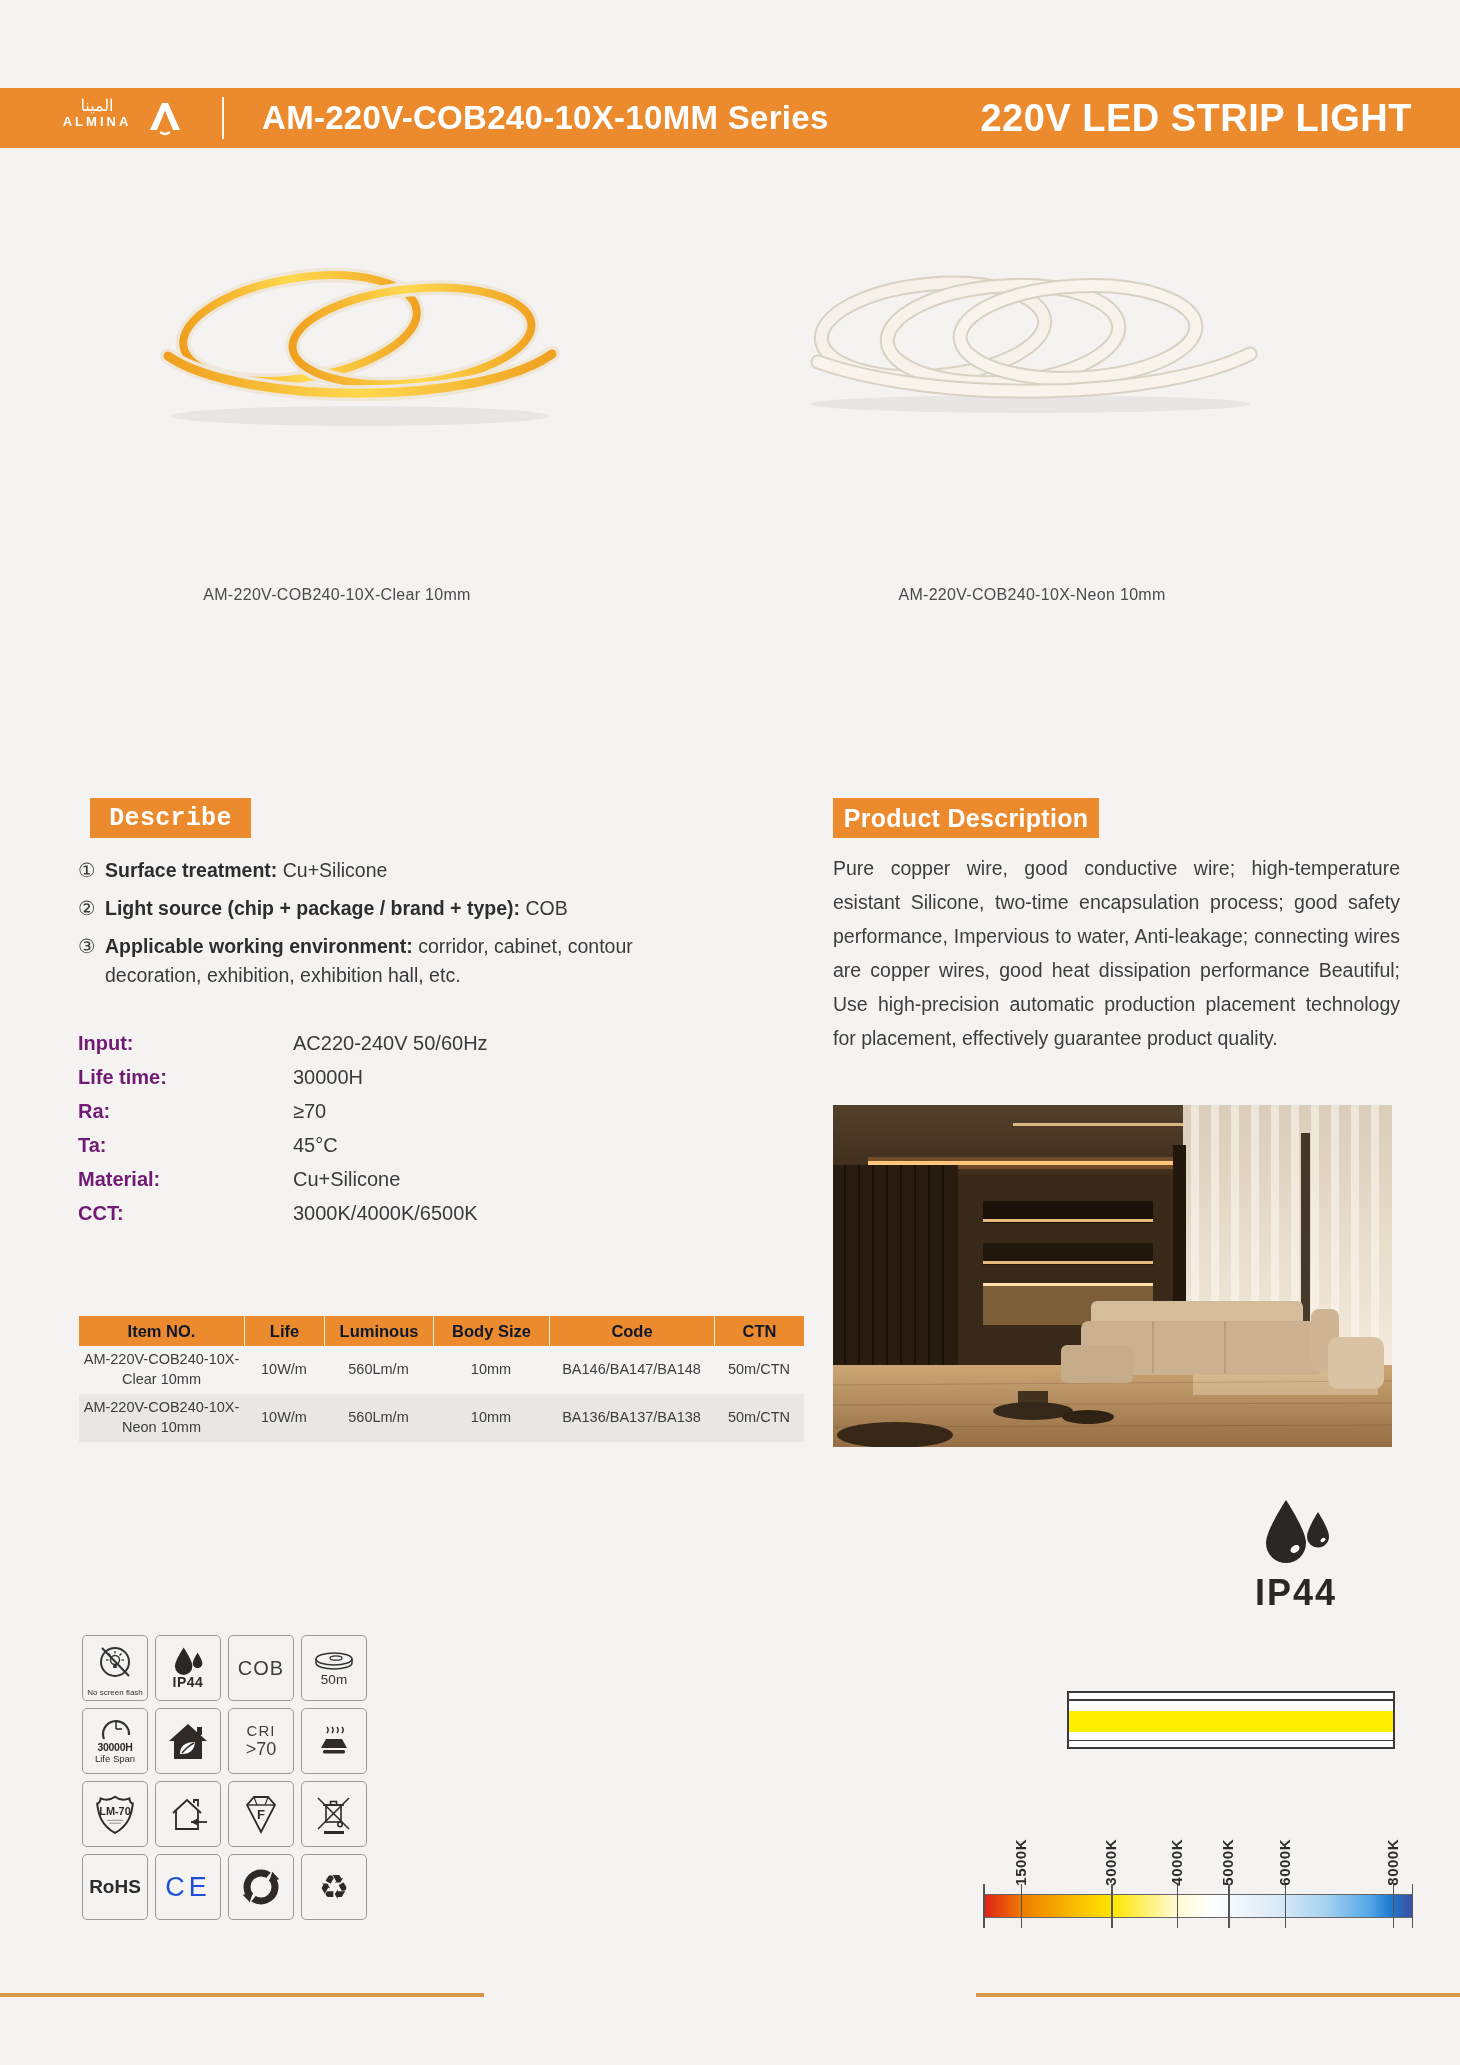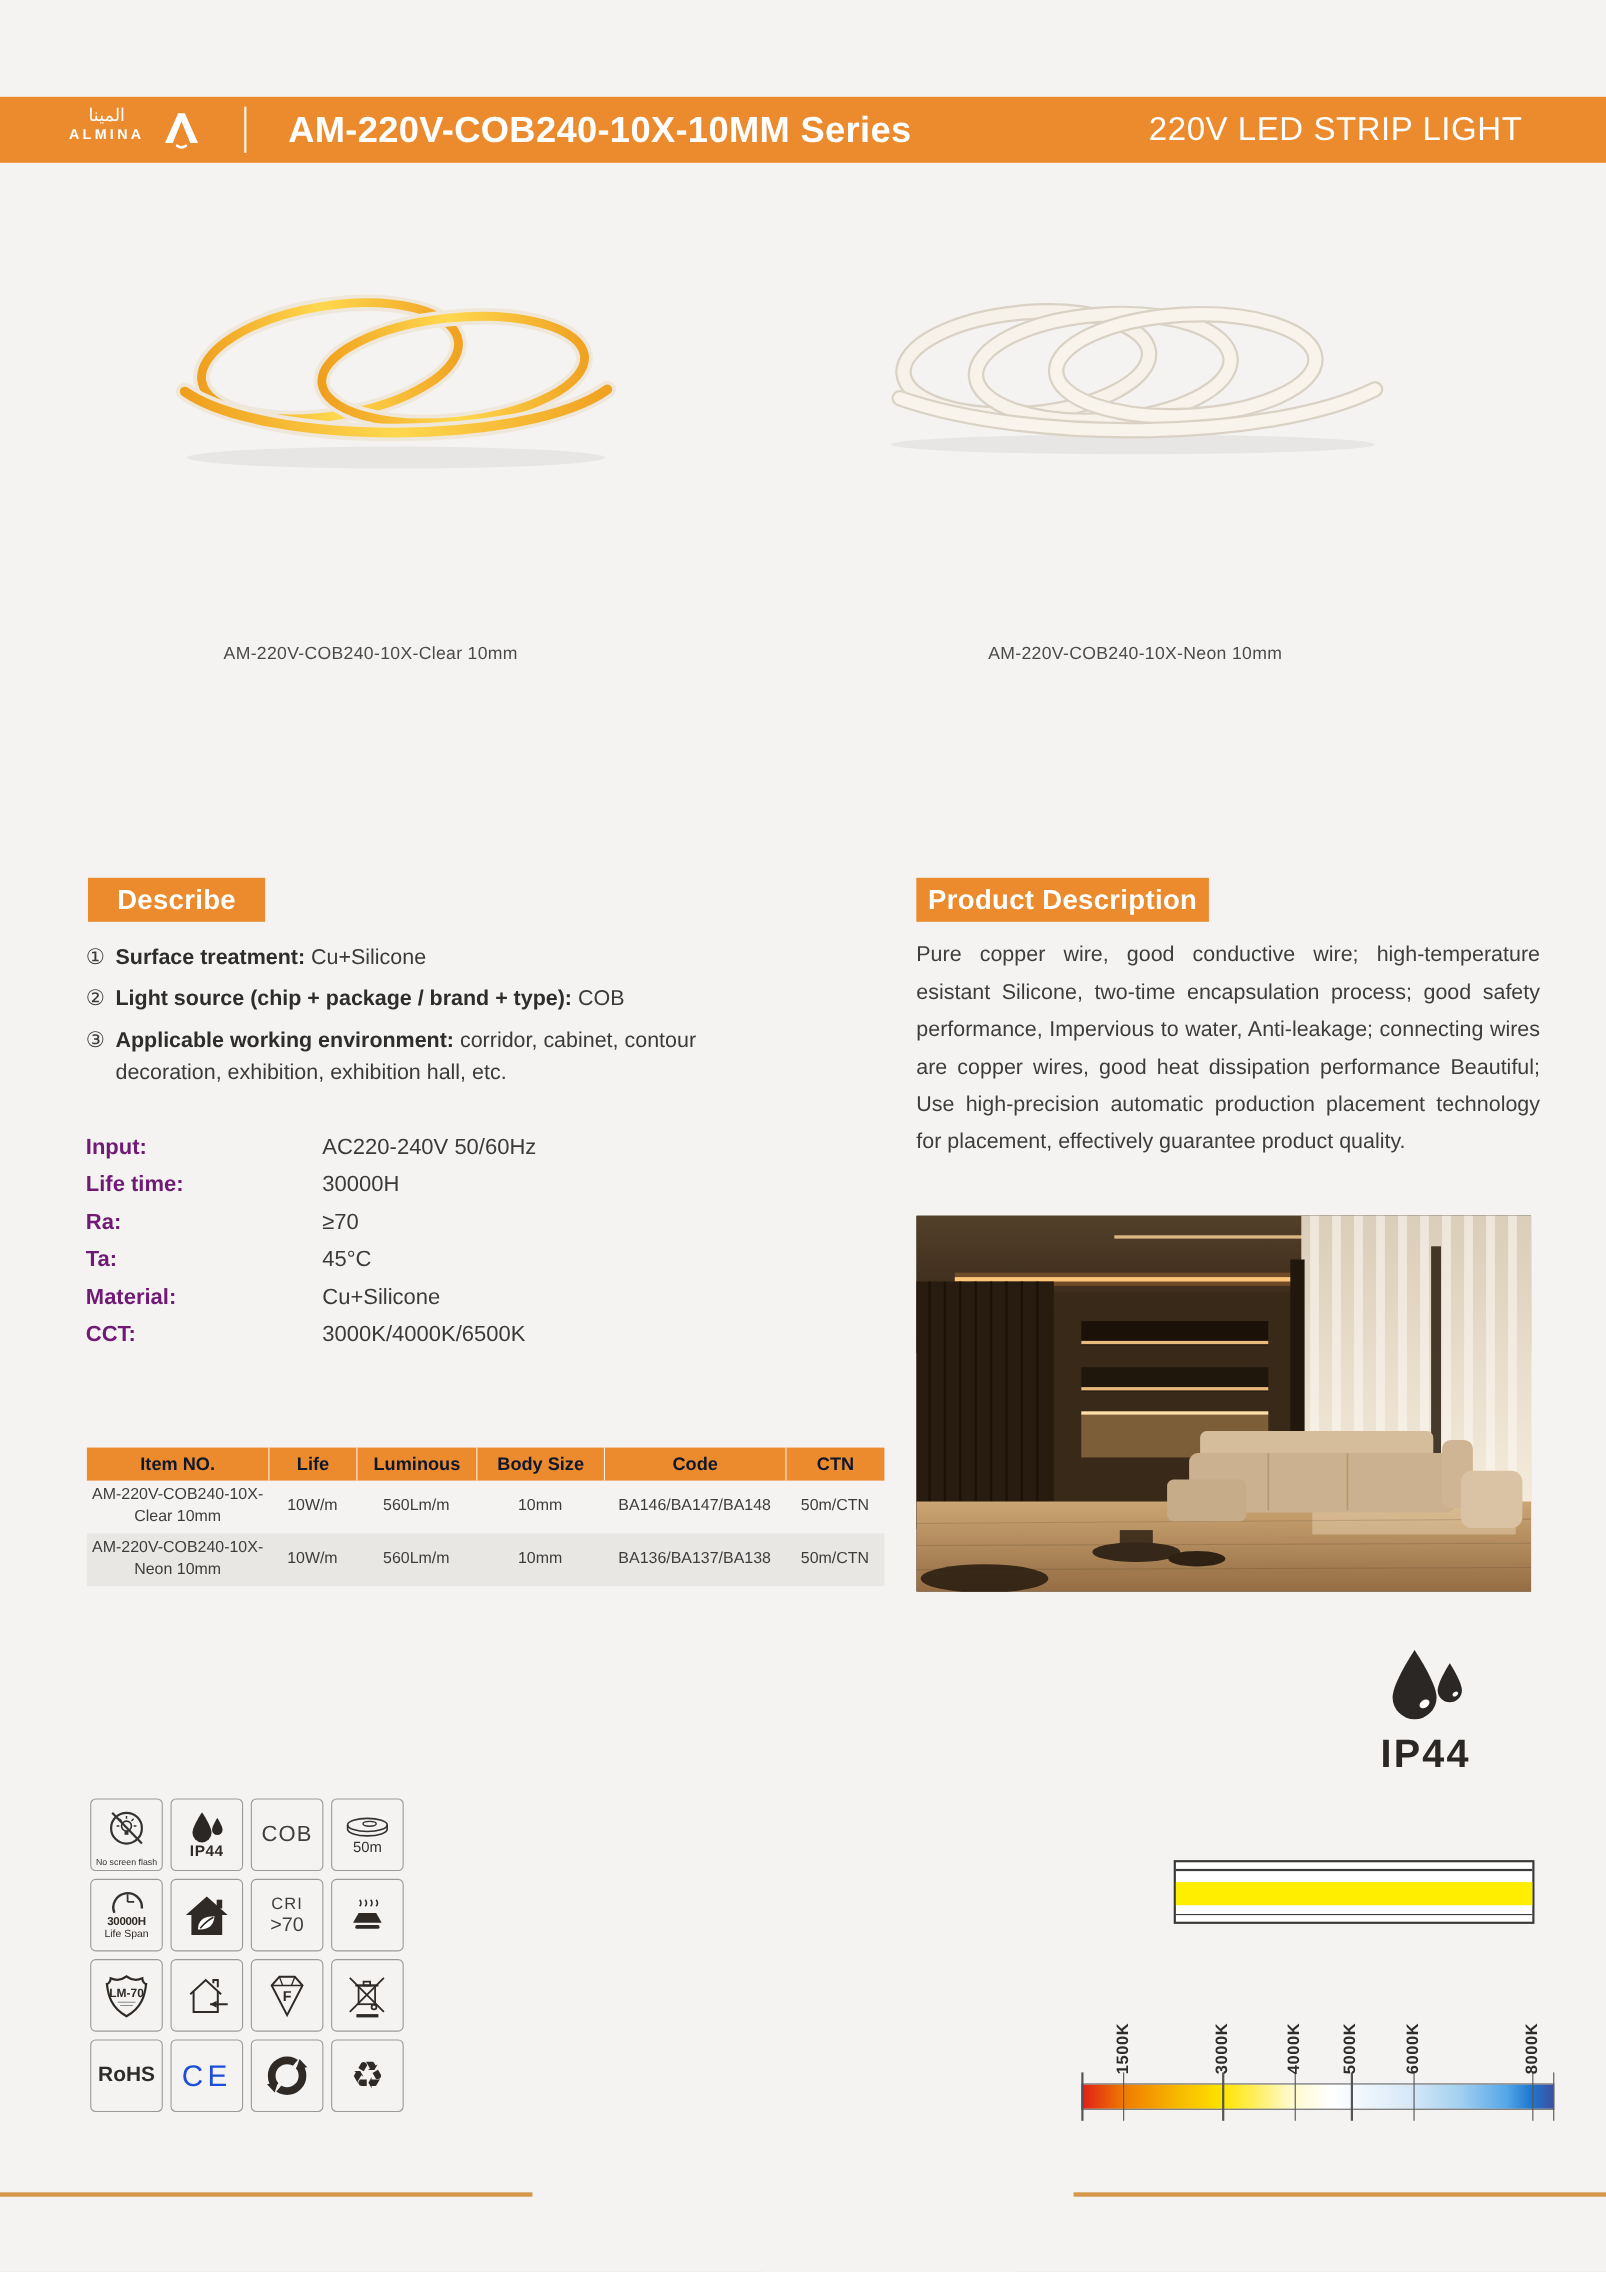--- a/index.html
+++ b/index.html
@@ -10,31 +10,31 @@
     font-family:"Liberation Sans",sans-serif;color:#3a3a3a;
   }
   
   .header-bar{position:absolute;left:0;top:88px;width:1460px;height:60px;background:#EC8A2E;color:#fff;}
   .logo-block{position:absolute;left:55px;top:9px;width:84px;text-align:center;line-height:1.1;}
   .logo-ar{font-size:16px;}
   .logo-latin{font-size:13px;font-weight:bold;letter-spacing:3px;}
   .logo-mark{position:absolute;left:146px;top:11px;}
   .header-divider{position:absolute;left:222px;top:9px;width:2px;height:42px;background:rgba(255,255,255,.9);}
   .series-title{position:absolute;left:262px;top:50%;transform:translateY(-50%);font-size:33px;font-weight:bold;letter-spacing:.3px;white-space:nowrap;}
-  .product-type{position:absolute;right:76px;top:50%;transform:translateY(-50%);font-size:30px;font-weight:normal;letter-spacing:.5px;white-space:nowrap;}
+  .product-type{position:absolute;right:48px;top:50%;transform:translateY(-50%);font-size:38px;font-weight:bold;letter-spacing:.5px;white-space:nowrap;}
   
   .photo-clear{position:absolute;left:150px;top:238px;width:420px;height:195px;}
   .photo-neon{position:absolute;left:788px;top:262px;width:484px;height:155px;}
   .caption{position:absolute;top:586px;font-size:16px;color:#4b4b4b;text-align:center;letter-spacing:.3px;}
   .caption-clear{left:107px;width:460px;}
   .caption-neon{left:802px;width:460px;}
   
   .badge{position:absolute;height:40px;background:#EC8A2E;color:#fff;font-size:25px;font-weight:bold;
          display:flex;align-items:center;justify-content:center;letter-spacing:.3px;}
-  .badge-describe{left:80px;top:798px;width:161px;}
+  .badge-describe{left:90px;top:798px;width:161px;font-family:Liberation Mono, monospace;}
   .badge-pd{left:833px;top:798px;width:266px;}
   
   .desc-items{position:absolute;left:78px;top:856px;width:575px;font-size:19.5px;}
   .desc-item{display:flex;margin-bottom:9px;line-height:29px;}
   .desc-item .num{width:27px;flex:none;}
   .desc-item .lbl{font-weight:bold;color:#2d2d2d;}
   .spec-list{position:absolute;left:78px;top:1026px;width:560px;}
   .spec-row{display:flex;align-items:center;height:34px;font-size:20px;}
   .spec-label{width:215px;font-weight:bold;color:#701a75;flex:none;}
   .spec-value{color:#3a3a3a;}

